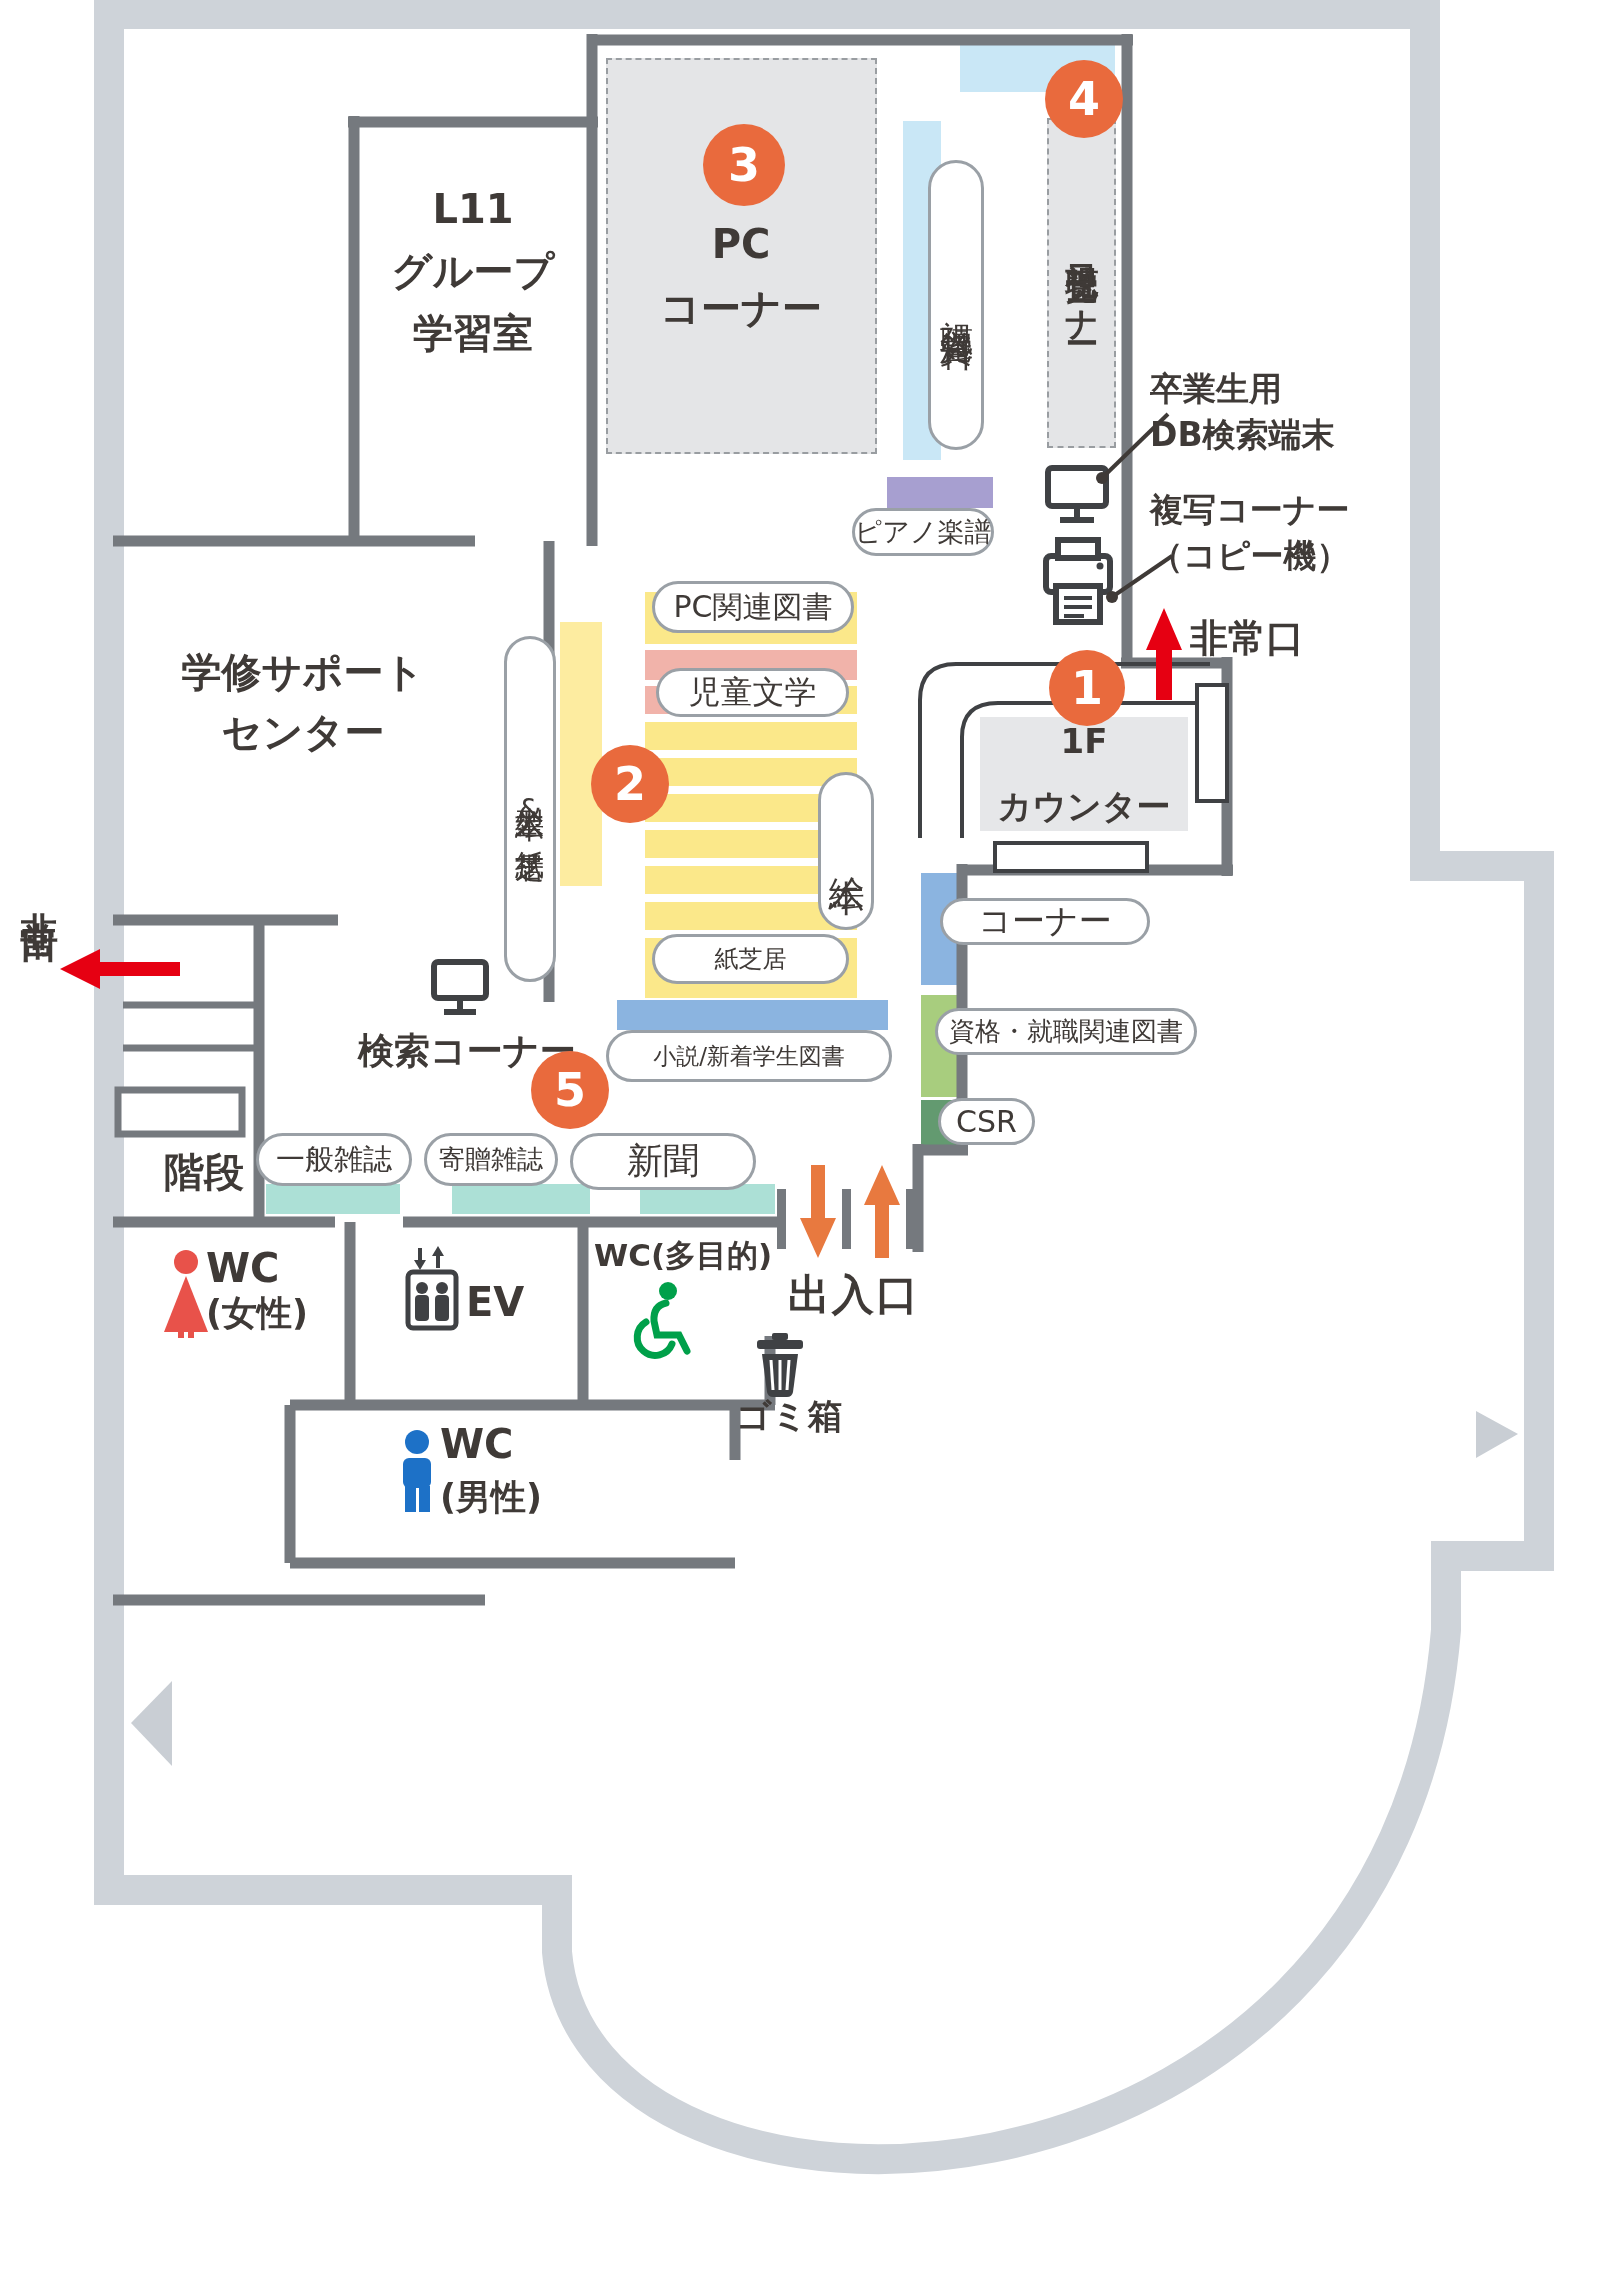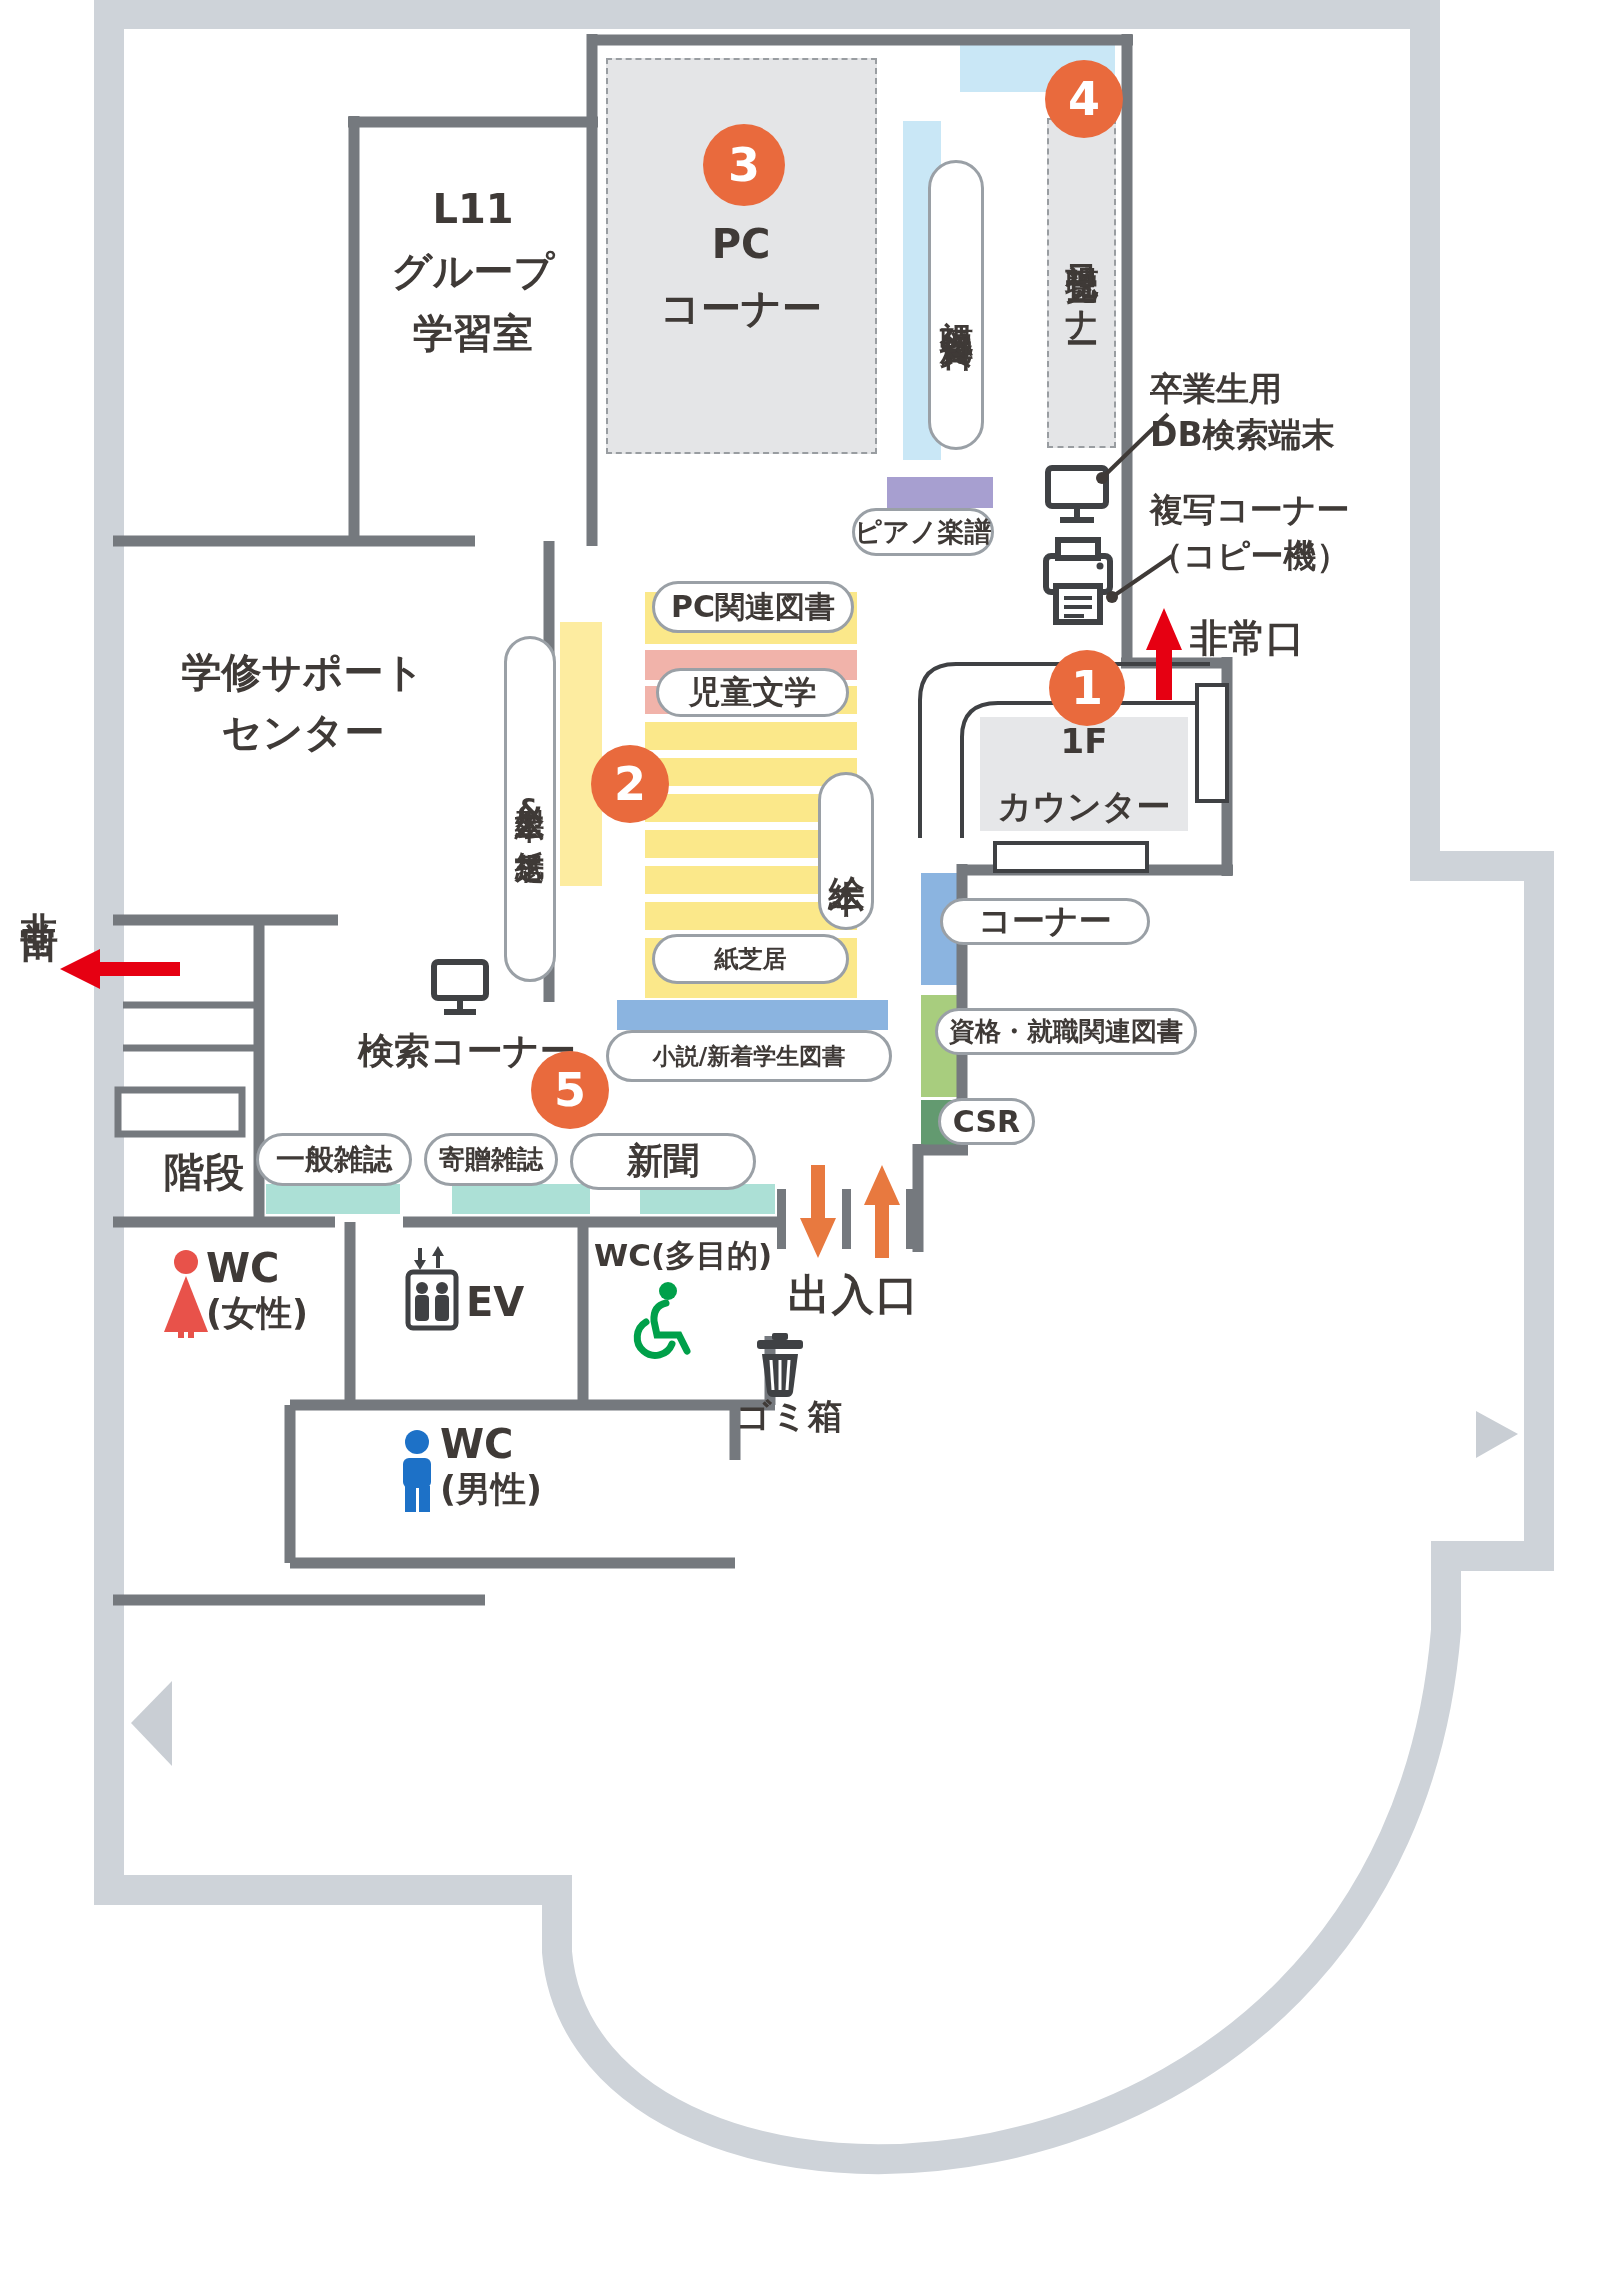--- a/index.html
+++ b/index.html
@@ -3,21 +3,21 @@
 <meta charset="utf-8">
 <style>
   html,body{margin:0;padding:0;background:#ffffff;}
   body{width:1600px;height:2277px;position:relative;overflow:hidden;
        font-family:"DejaVu Sans","Liberation Sans",sans-serif;color:var(--text,#3f3a37);}
   #plan{position:absolute;left:0;top:0;width:1600px;height:2277px;}
   .label{position:absolute;font-weight:700;color:var(--text);line-height:1.4;white-space:nowrap;}
   .center{text-align:center;}
   .pill{position:absolute;display:flex;align-items:center;justify-content:center;
         background:#fff;border:3px solid var(--pill-border);border-radius:999px;
-        font-weight:700;color:var(--text);white-space:nowrap;box-sizing:border-box;}
+        font-weight:400;color:var(--text);white-space:nowrap;box-sizing:border-box;}
   .vtext{writing-mode:vertical-rl;text-orientation:upright;letter-spacing:4px;}
   .dashbox{position:absolute;background:var(--box-gray);border:2px dashed #999da1;box-sizing:border-box;}
   .marker{position:absolute;background:var(--marker-orange);border-radius:50%;color:#fff;
           display:flex;align-items:center;justify-content:center;font-weight:700;font-size:46px;z-index:30;}
   .pill,.label,.dashbox{z-index:20;}
   .lines span{display:block;}
 </style>
 </head>
 <body>
 
@@ -216,20 +216,20 @@
 <div class="label" style="left:736px;top:1392px;font-size:35px;">ゴミ箱</div>
 
 <div class="label lines" style="left:206px;top:1244px;font-size:40px;line-height:1.2;">
   <span>WC</span>
   <span style="font-size:35px;">(女性)</span>
 </div>
 <div class="label" style="left:466px;top:1274px;font-size:40px;">EV</div>
 <div class="label" style="left:594px;top:1234px;font-size:31px;">WC(多目的)</div>
 <div class="label lines" style="left:440px;top:1420px;font-size:40px;line-height:1.2;">
   <span>WC</span>
-  <span style="font-size:35px;">(男性)</span>
+  <span style="font-size:35px;margin-top:8px;">(男性)</span>
 </div>
 
 <div class="marker" style="left:1049px;top:650px;width:76px;height:76px;">1</div>
 <div class="marker" style="left:591px;top:745px;width:78px;height:78px;">2</div>
 <div class="marker" style="left:703px;top:124px;width:82px;height:82px;">3</div>
 <div class="marker" style="left:1045px;top:60px;width:78px;height:78px;">4</div>
 <div class="marker" style="left:531px;top:1051px;width:78px;height:78px;">5</div>
 
 </body></html>

